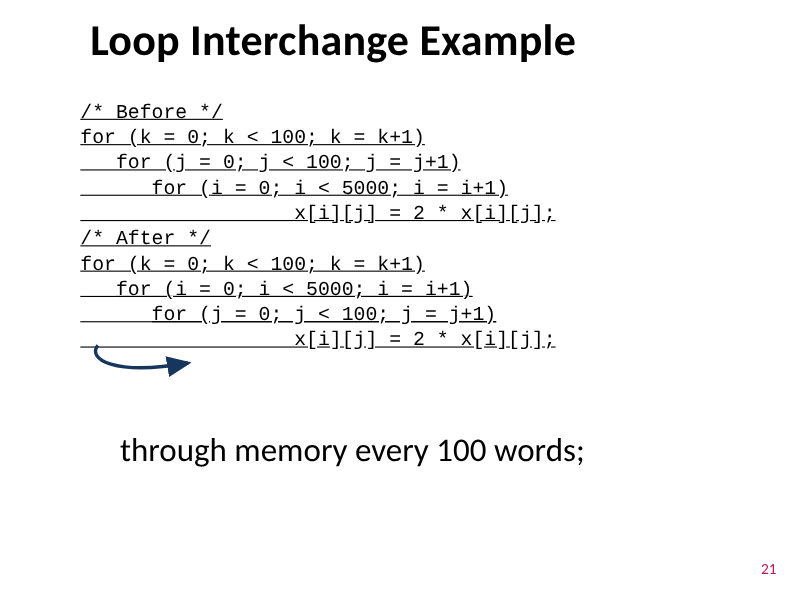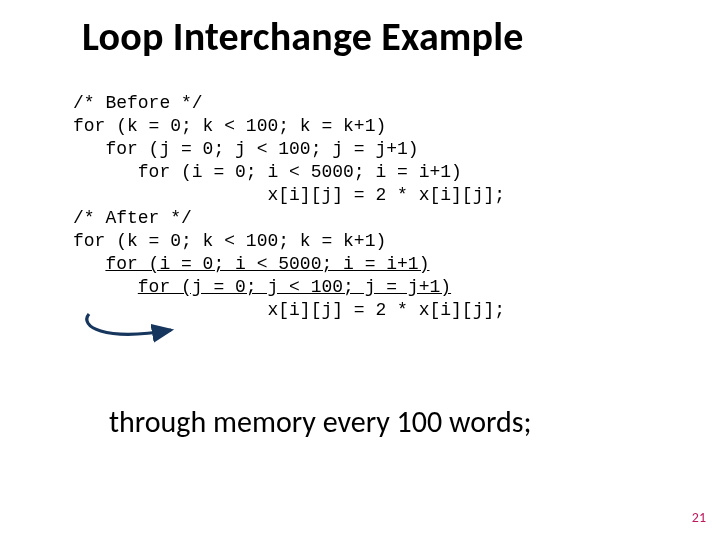--- a/index.html
+++ b/index.html
@@ -27,36 +27,36 @@
     letter-spacing: 0.2px;
   }
   .code {
     position: absolute;
     left: 73px;
     top: 92px;
     font-family: "Courier New", Courier, monospace;
     font-size: 18px;
     line-height: 1.28;
     white-space: pre;
+    text-decoration: underline;
   }
   .code .u {
     text-decoration: underline;
   }
   .explain {
     position: absolute;
     left: 73px;
     right: 60px;
     top: 392px;
     font-size: 30px;
     line-height: 1.18;
   }
   .explain .indent {
     display: block;
     padding-left: 36px;
-    margin-top: 12px;
   }
   .pagenum {
     position: absolute;
     right: 14px;
     bottom: 14px;
     font-size: 14px;
     color: #be185d;
   }
   
   .arrow {

